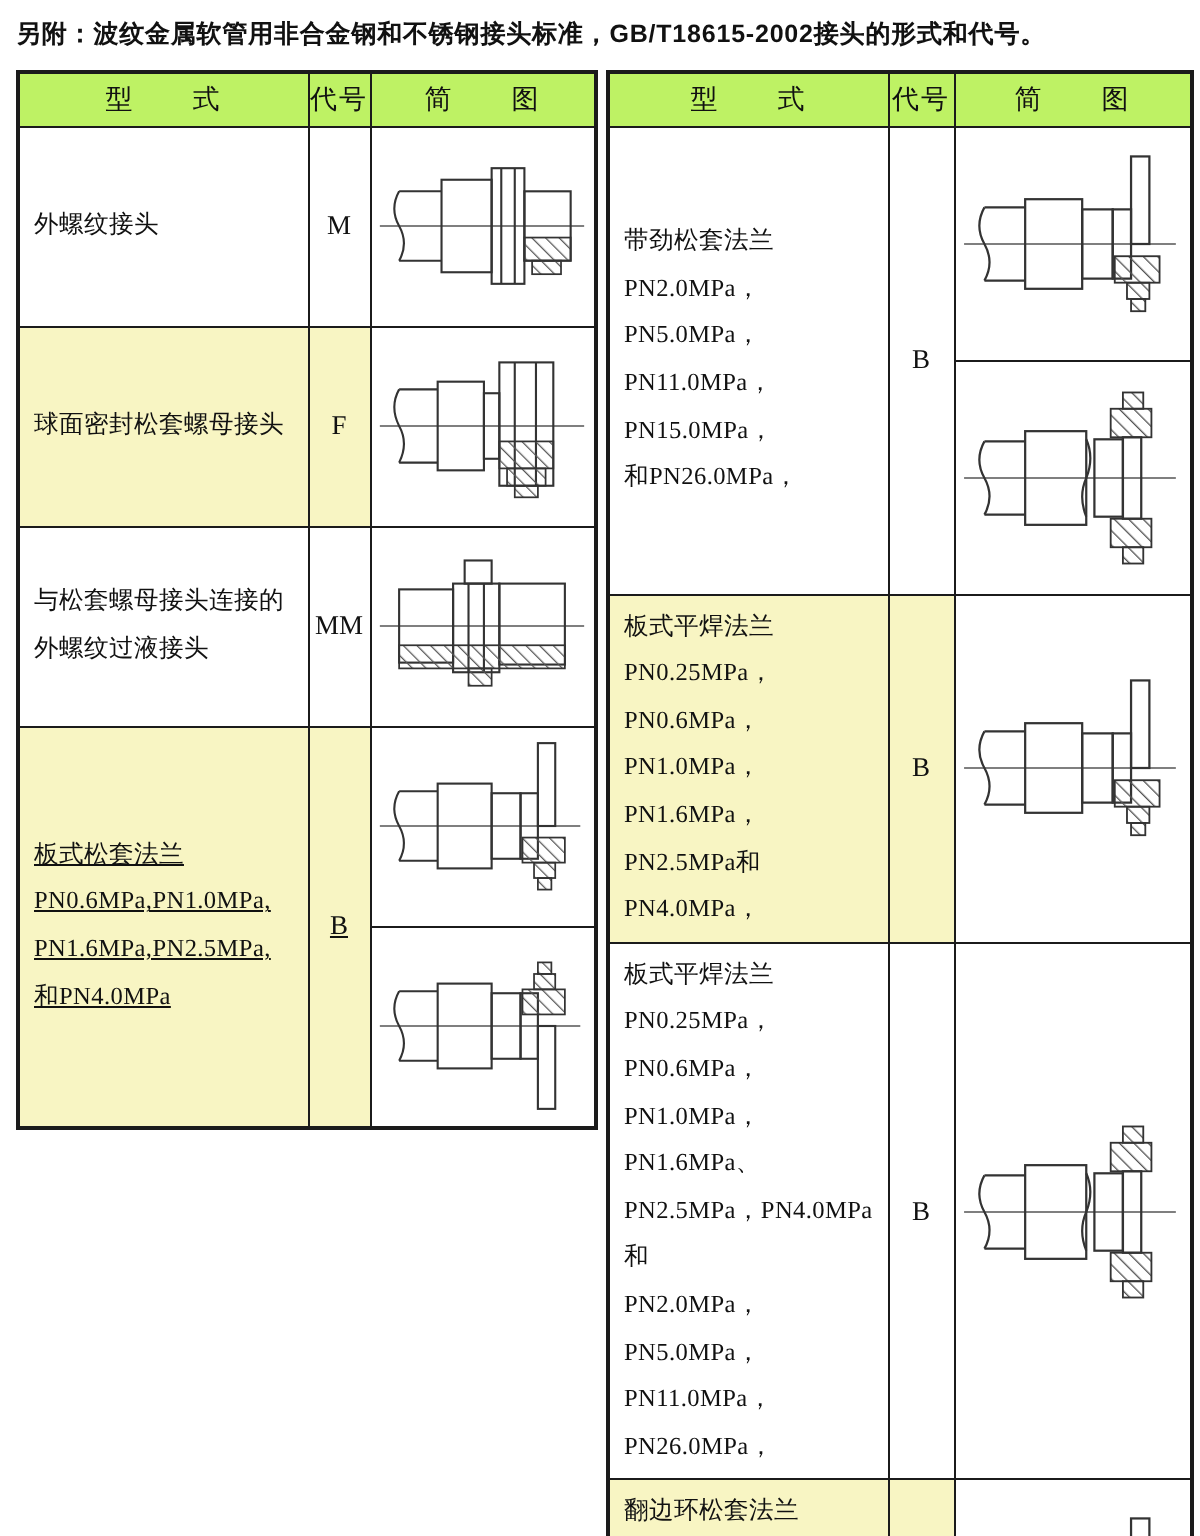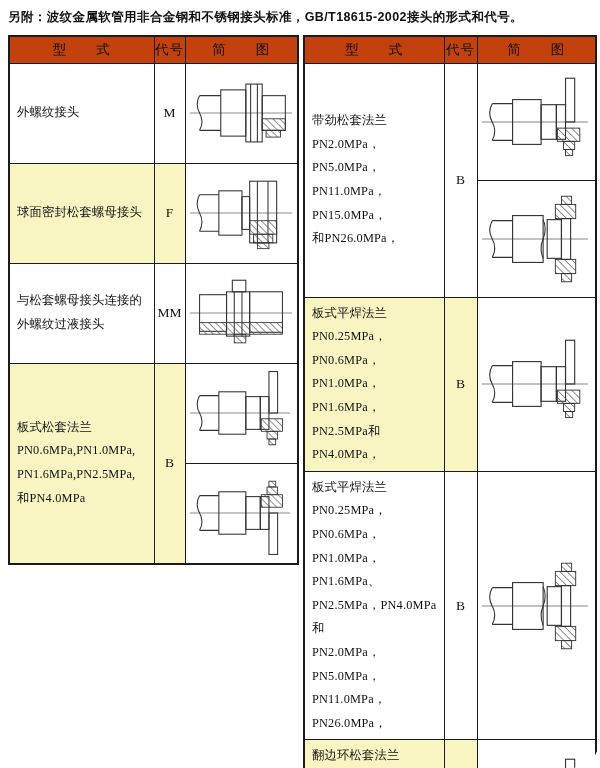--- a/index.html
+++ b/index.html
@@ -1,30 +1,30 @@
 <!DOCTYPE html>
 <html><head>
 <meta charset="utf-8">
 <style>
   html,body { margin:0; padding:0; background:#fff; }
   .page {
     position:relative; width:600px; height:768px; background:#fff;
     font-family:"Liberation Serif","DejaVu Serif",serif; color:#111;
-    box-sizing:border-box; padding:6px 7px 0 8px; overflow:hidden;border-radius:29px;
+    box-sizing:border-box; padding:6px 7px 0 8px; overflow:hidden;
   }
   .title {
     font-family:"Liberation Sans","DejaVu Sans",sans-serif;
     font-weight:bold; font-size:12.5px; letter-spacing:0.4px;
     margin:3px 0 9px 0; white-space:nowrap;
   }
   .tables { display:flex; gap:4px; align-items:flex-start; }
   table { border-collapse:collapse; table-layout:fixed; border:2px solid #1b1b1b; }
   td,th { border:1.4px solid #1b1b1b; box-sizing:border-box; vertical-align:middle; padding:0; }
   th {
-    background:#c2410c; font-weight:normal; font-size:13.5px;
+    background:#bef264; font-weight:normal; font-size:13.5px;
     text-align:center; height:27px; letter-spacing:1px; white-space:pre;
   }
   .type {
     font-size:12.3px; line-height:1.92; white-space:pre-line;
     padding:4px 3px 4px 7px; text-align:left; letter-spacing:0.2px;
   }
   .code { text-align:center; font-size:13.5px; }
   .pic  { padding:0; background:#fff; }
   .hl   { background:#f8f5c3;margin-top:34px; }
   .sub  { display:flex; align-items:center; justify-content:center; }
@@ -202,21 +202,21 @@
       <tr style="height:100px;margin-left:19px;">
         <td class="type">与松套螺母接头连接的
 外螺纹过液接头</td>
         <td class="code">MM</td>
         <td class="pic">
           <svg class="sk" width="106" height="90" viewBox="0 0 110 92">
                 <use href="#sk-mm"></use>
               </svg>
         </td>
       </tr>
-      <tr style="height:200px;">
+      <tr style="height:200px;text-decoration:underline;">
         <td class="type hl">板式松套法兰
 PN0.6MPa,PN1.0MPa,
 PN1.6MPa,PN2.5MPa,
 和PN4.0MPa</td>
         <td class="code hl">B</td>
         <td class="pic">
           <div class="sub first" style="height:99px;">
             <svg class="sk" width="106" height="94" viewBox="0 0 110 96">
                   <use href="#sk-flup"></use>
                 </svg>

